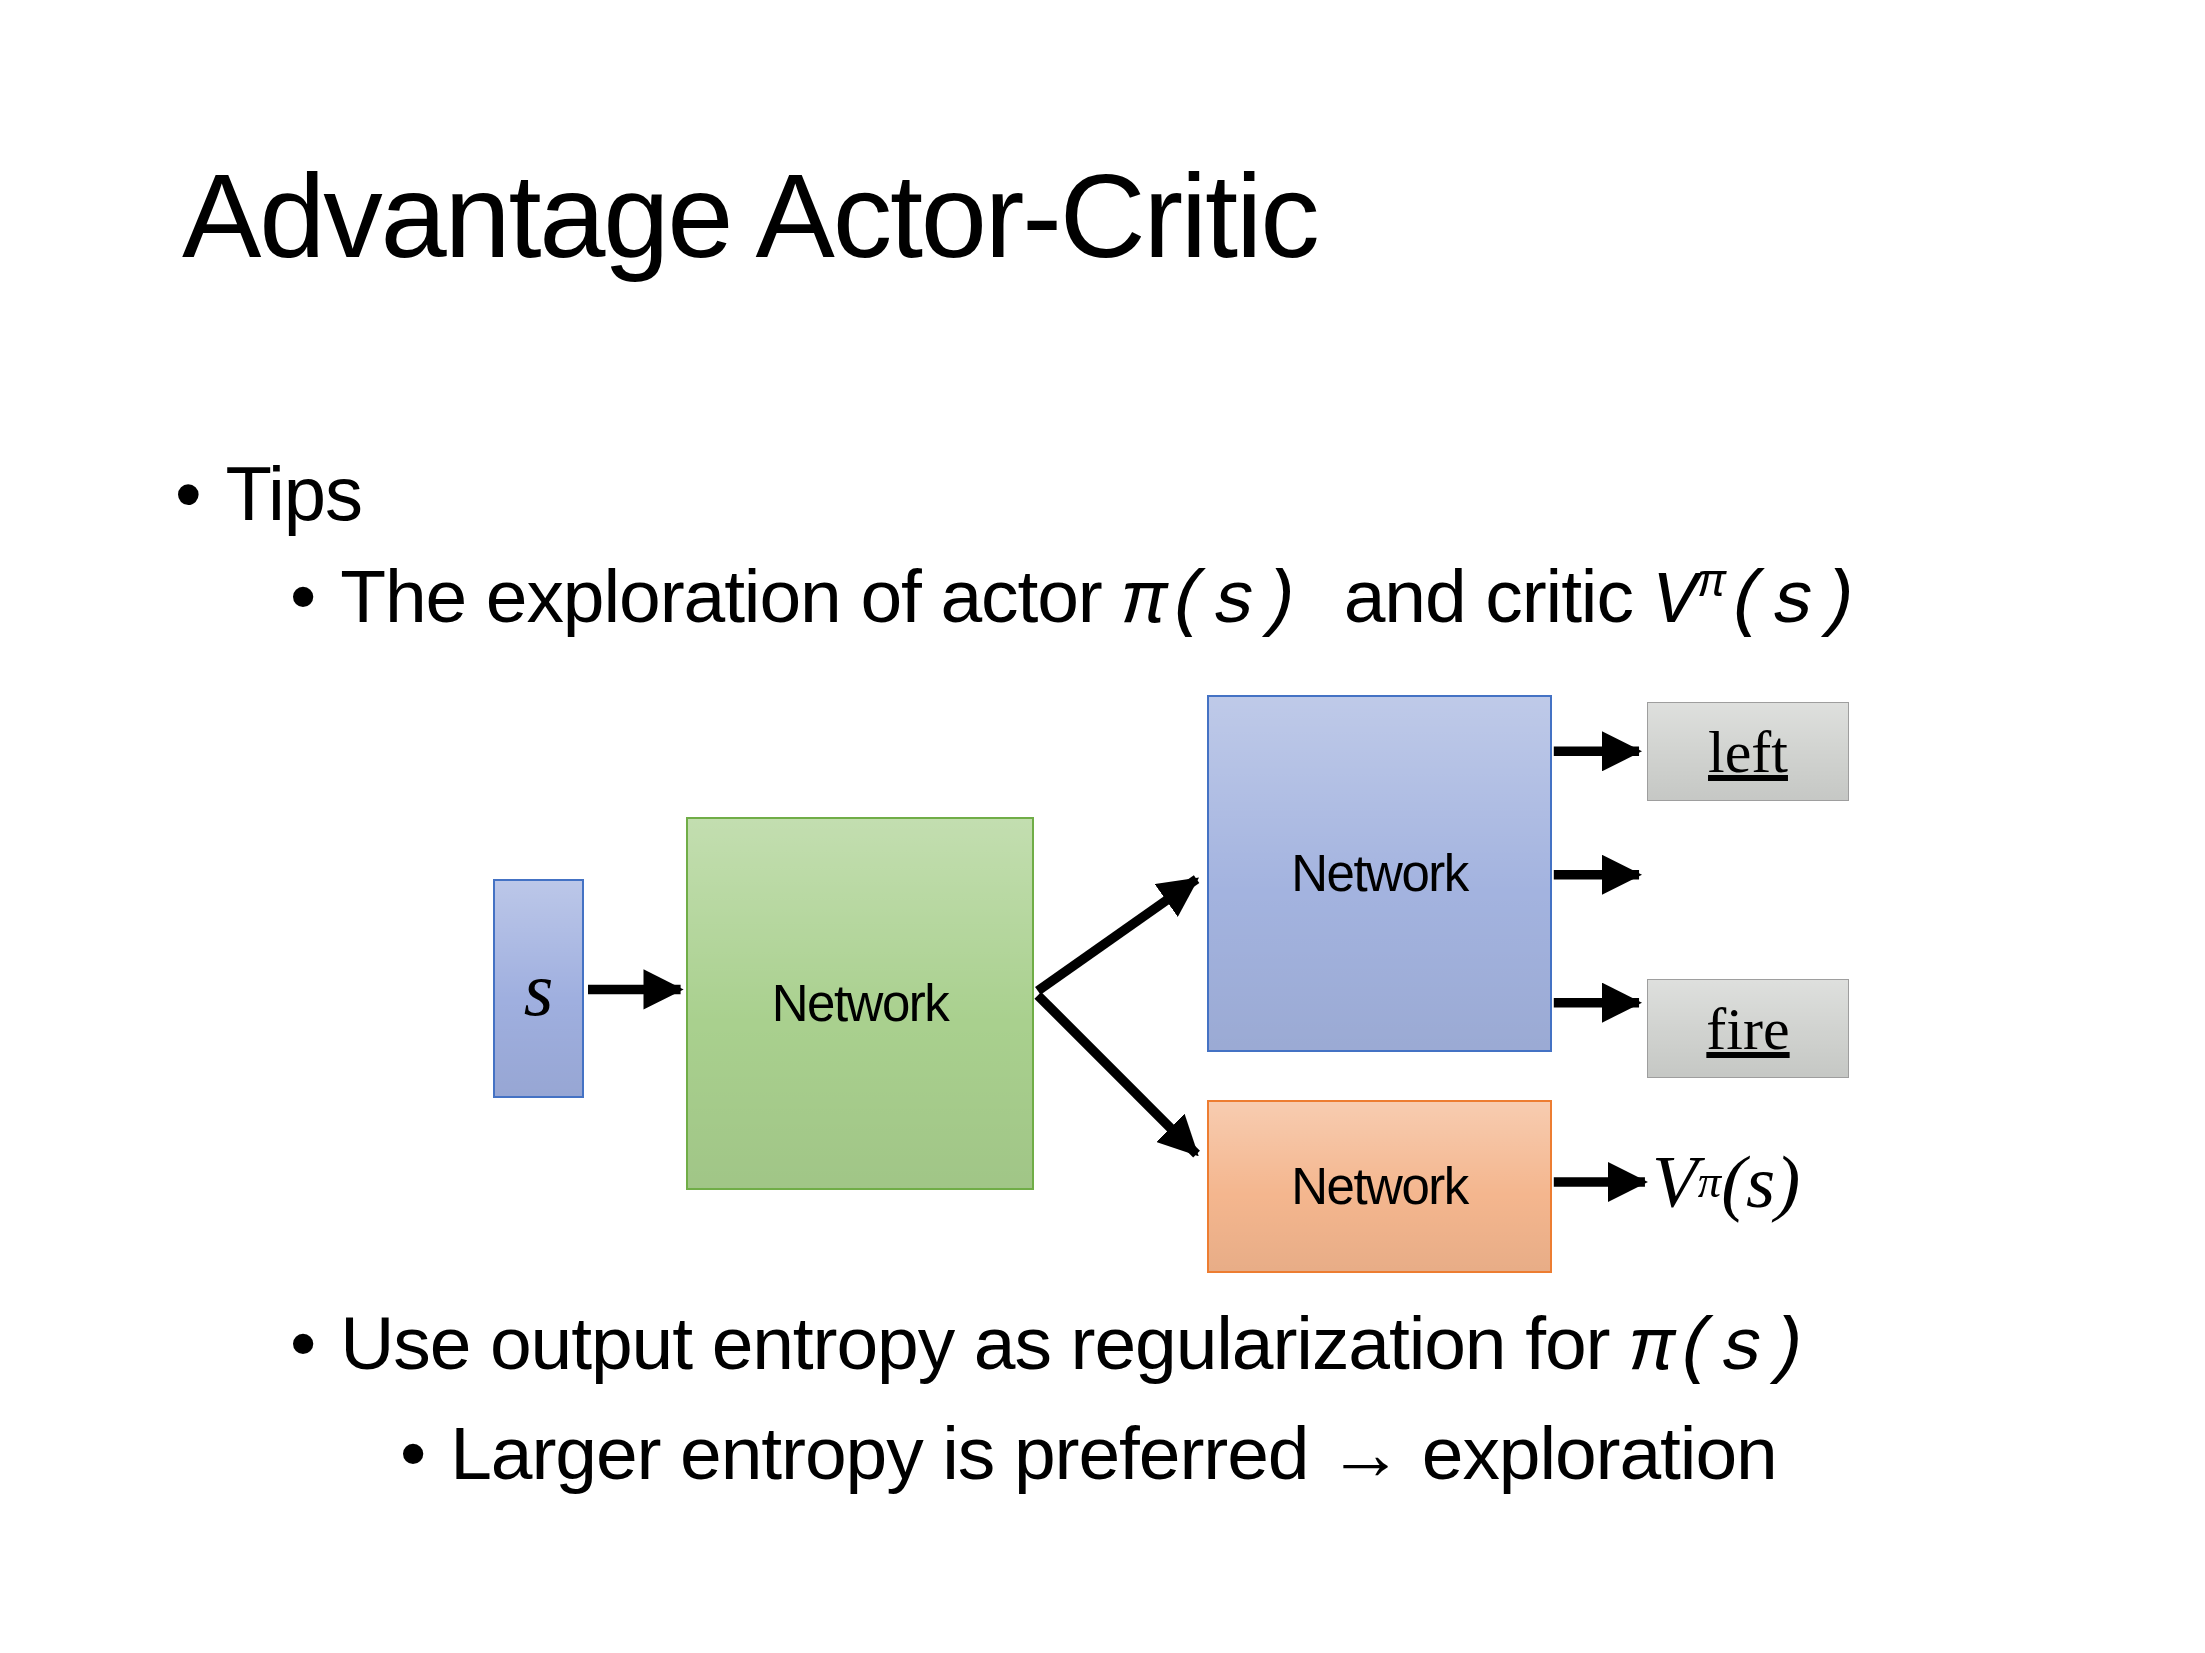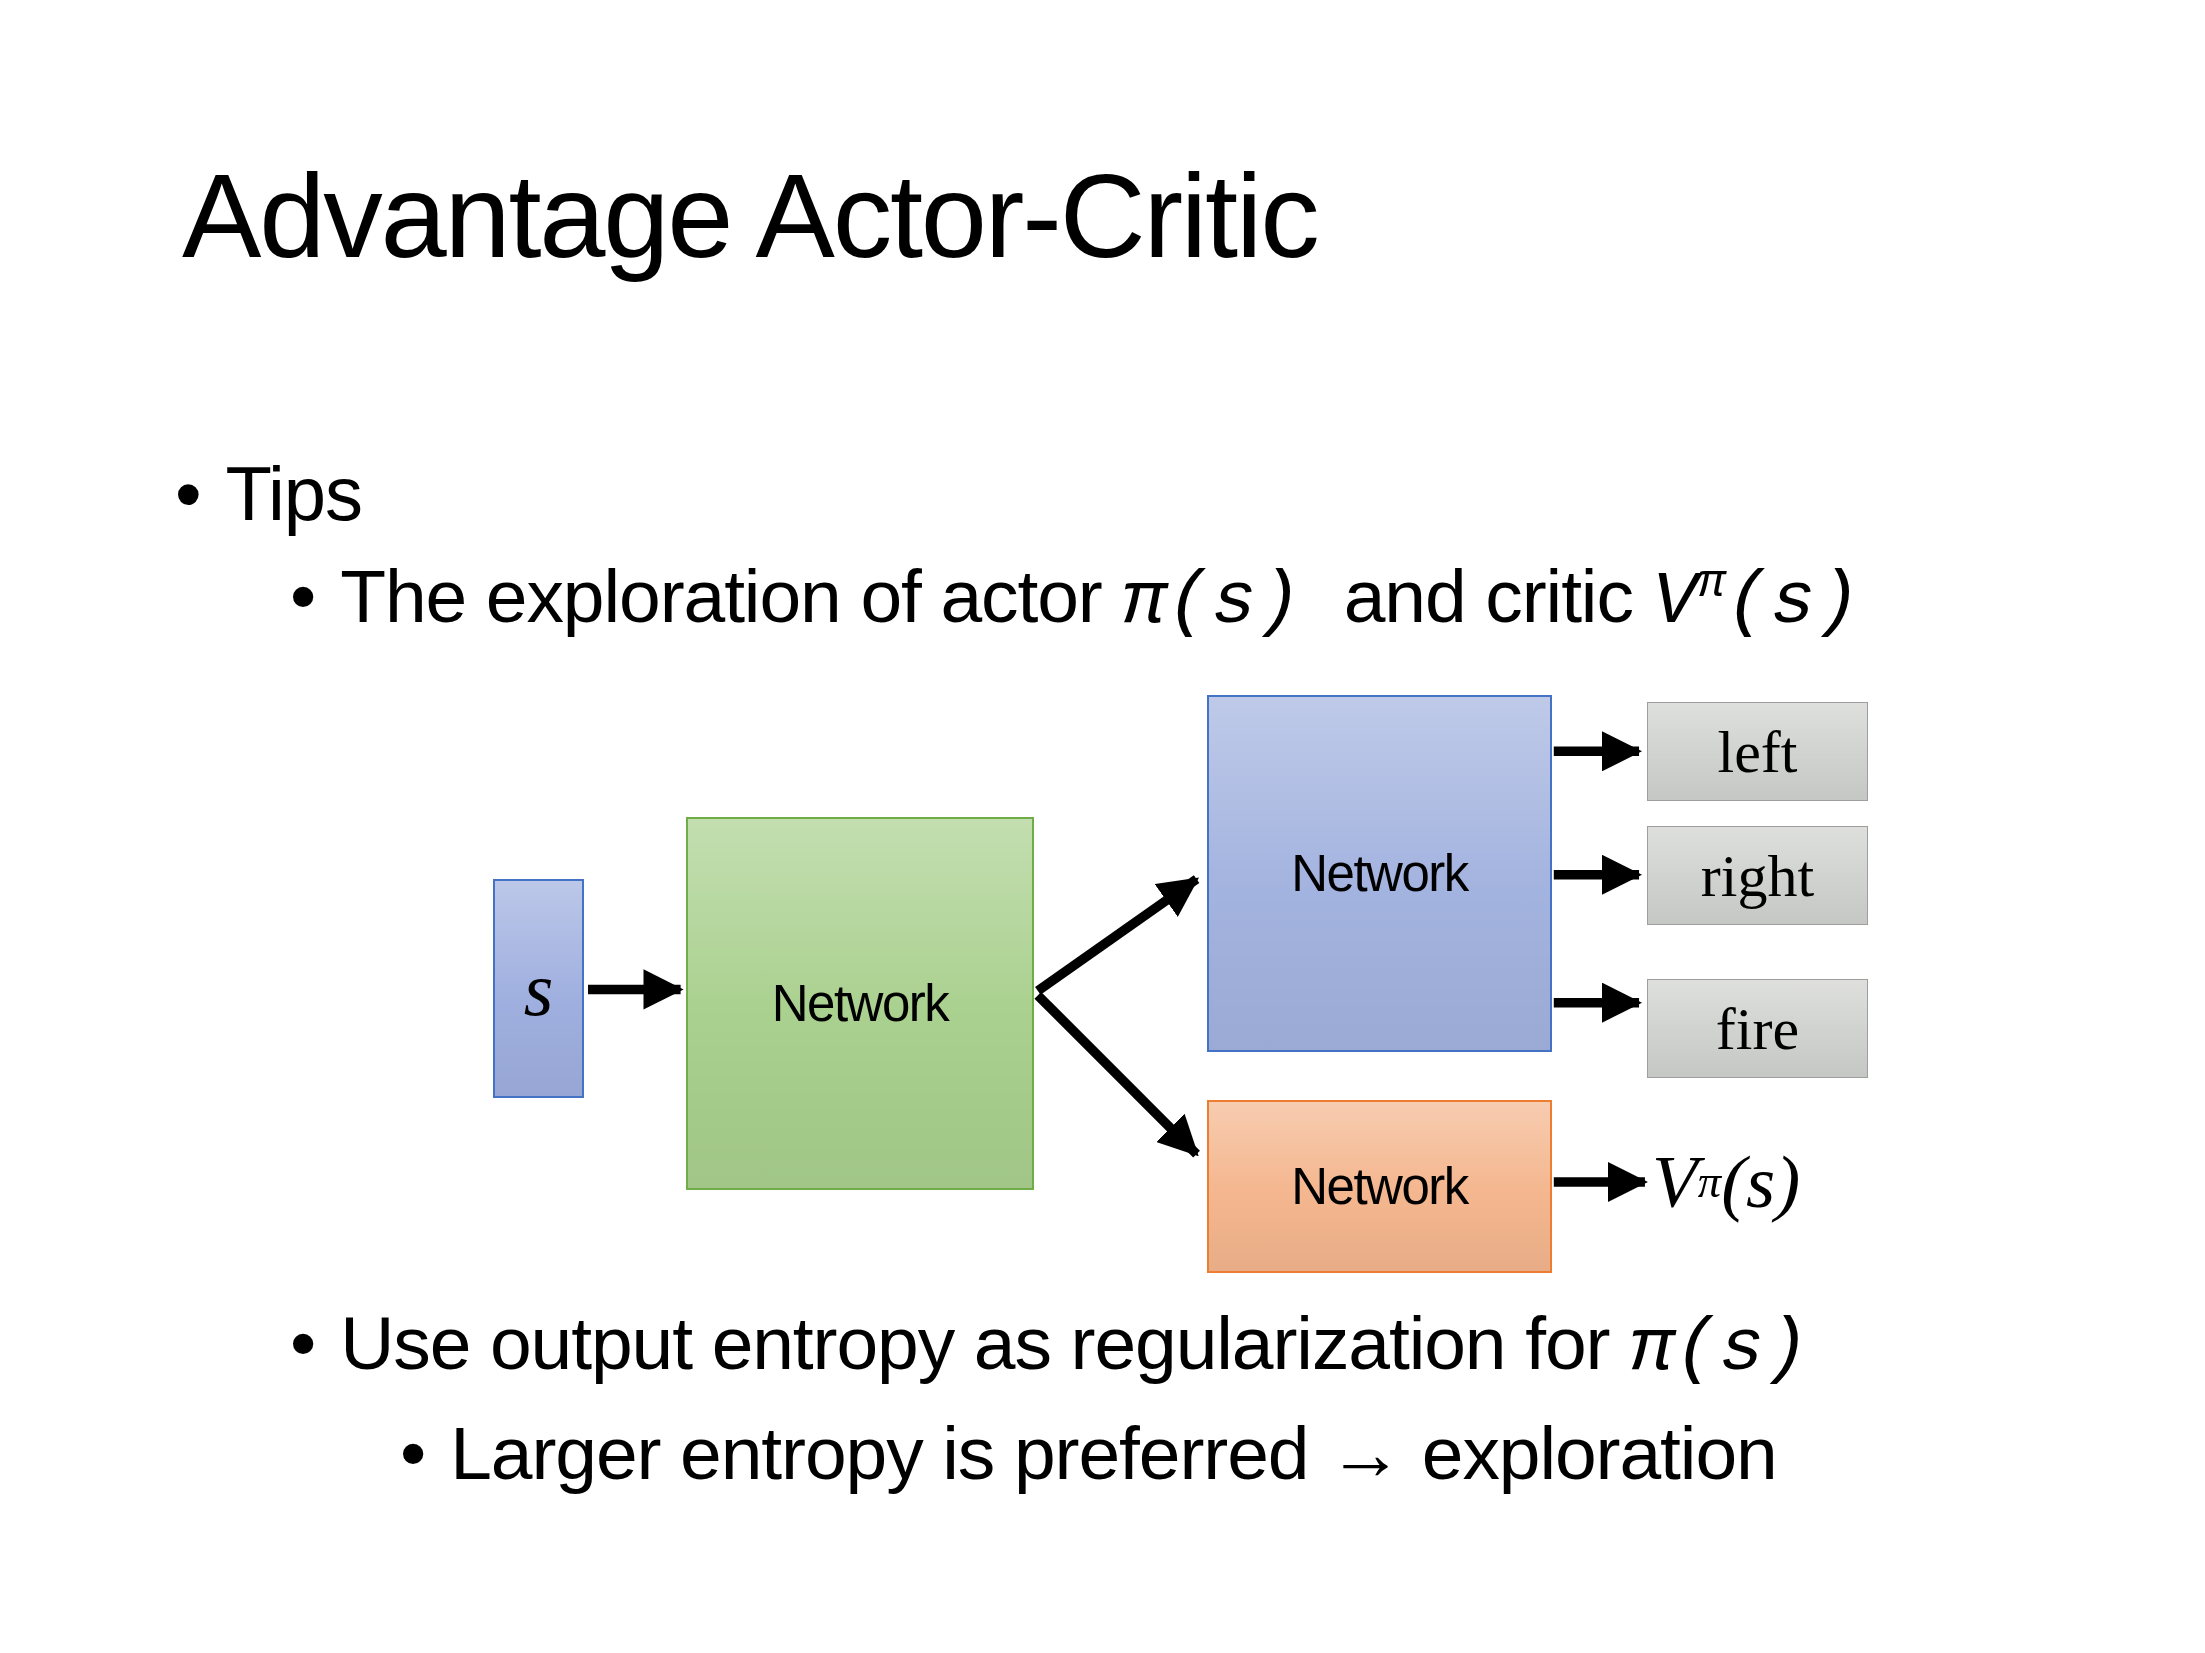--- a/index.html
+++ b/index.html
@@ -85,23 +85,24 @@
     left: 1207px; top: 695px; width: 345px; height: 357px;
     background-color: var(--actor-fill);
     border: 2.2px solid var(--actor-border);
   }
   .critic-box {
     left: 1207px; top: 1100px; width: 345px; height: 173px;
     background-color: var(--critic-fill);
     border: 2.2px solid var(--critic-border);
   }
   .action-box {
-    width: 221px; height: 99px;
+    width: 202px; height: 99px;
     background-color: var(--action-fill);
     border: 1.5px solid var(--action-border);
+    text-decoration: underline;
   }
   #action-left  { left: 1647px; top: 702px;  }
   #action-right { left: 1647px; top: 826px; }
   #action-fire  { left: 1647px; top: 953px; margin-top: 26px; }
   .action-text {
     font-family: "Liberation Serif", "DejaVu Serif", serif;
     font-size: 60px;
     line-height: 1;
   }
   .value-output {
@@ -150,23 +151,20 @@
   <div class="shape actor-box">
     <span class="net-label">Network</span>
   </div>
 
   <div class="shape critic-box">
     <span class="net-label">Network</span>
   </div>
 
   <div class="shape action-box" id="action-left">
     <span class="action-text">left</span>
-  </div>
-  <div class="shape action-box" id="action-right">
-    <span class="action-text">right</span>
   </div>
   <div class="shape action-box" id="action-fire">
     <span class="action-text">fire</span>
   </div>
 
   <div class="value-output">
       <span>V</span>
       <sup class="sup">π</sup>
       <span>(s)</span>
     </div>

